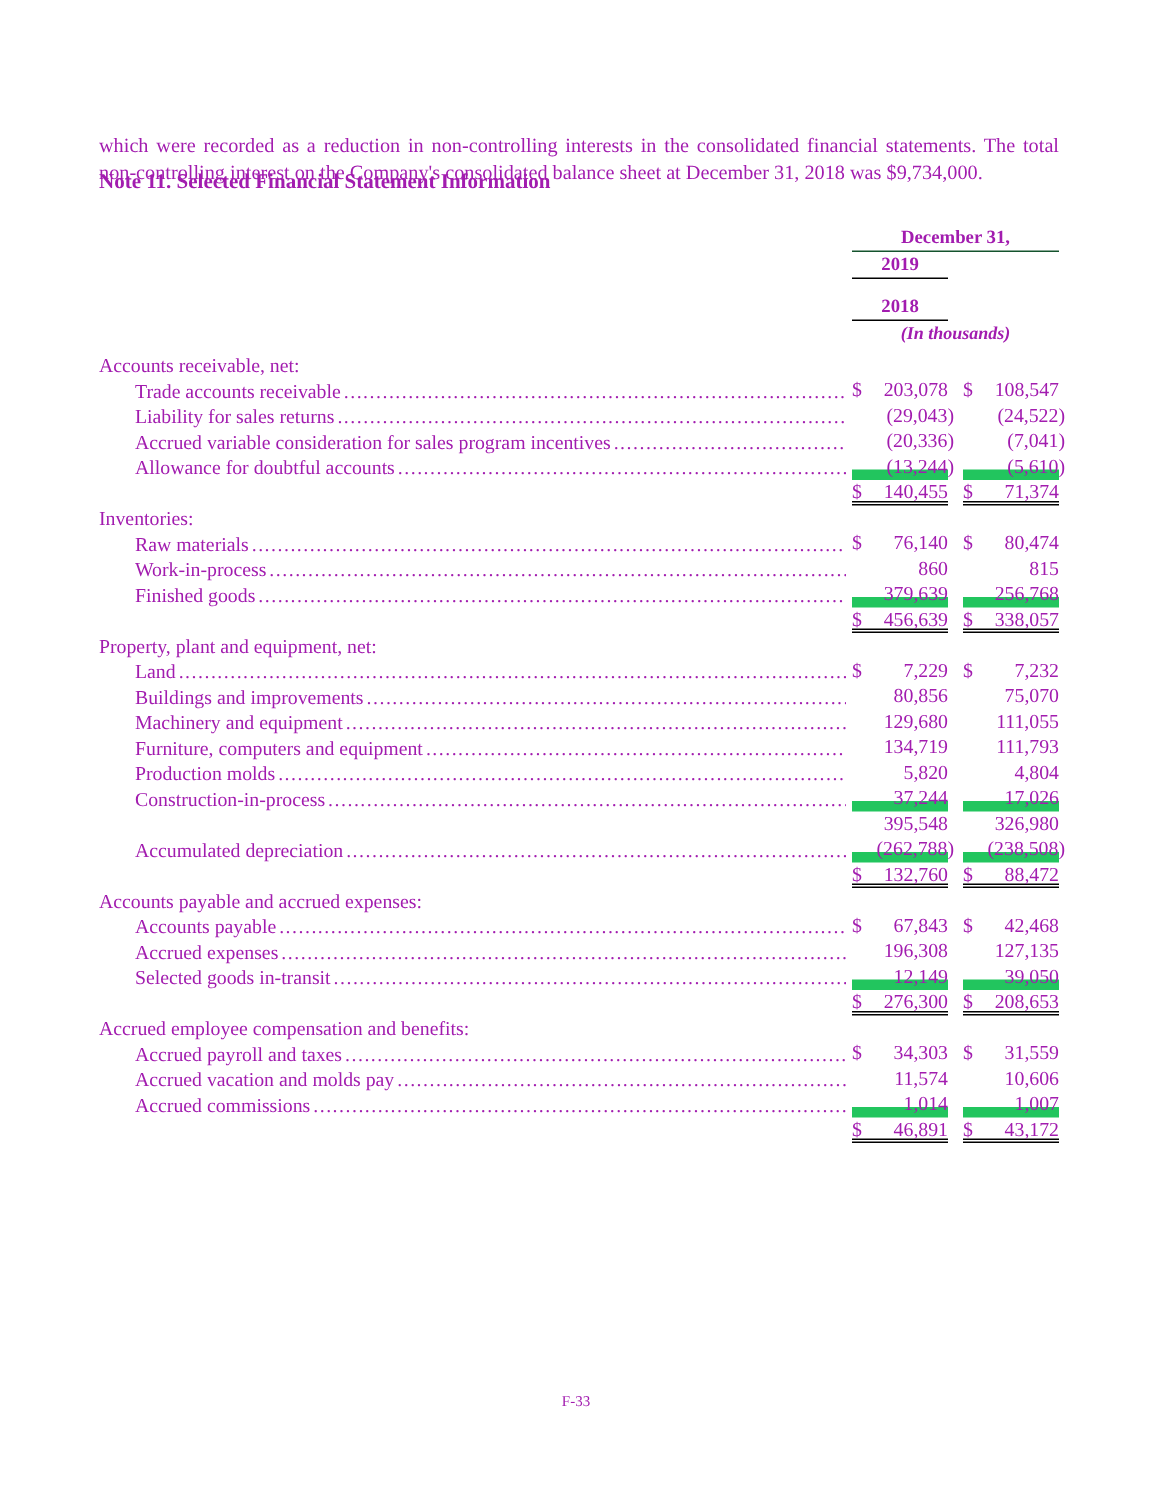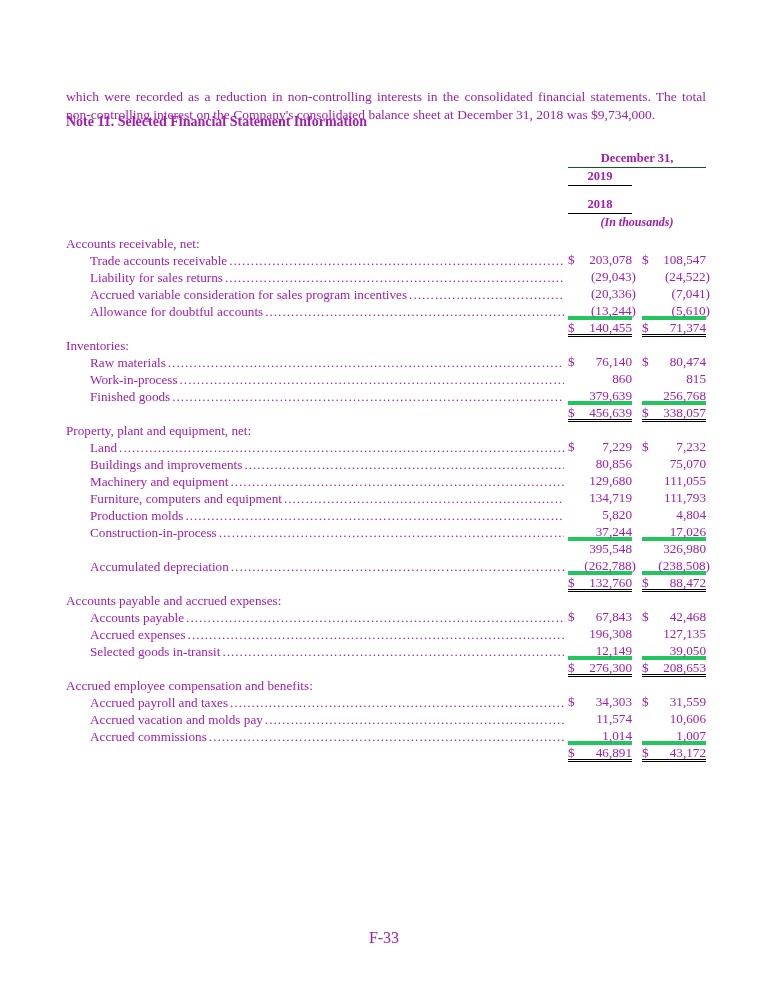--- a/index.html
+++ b/index.html
@@ -27,24 +27,24 @@
   .lblcell.ind{padding-left:24px;}
   .dots{flex:1;overflow:hidden;margin:0 4px 0 2px;letter-spacing:1px;}
   .dots::after{content:"........................................................................................................................................................................................................";}
   .val{display:flex;justify-content:space-between;align-items:baseline;
        line-height:16px;height:17px;box-sizing:border-box;}
   .v1{grid-column:2;}
   .v2{grid-column:4;}
   .cur{text-align:left;}
   .num{text-align:left;}
   .num.paren{margin-right:-4px;}
-  .ul1 .val{border-bottom:4px solid #22c55e;}
+  .ul1 .val{border-bottom:7px solid #22c55e;}
   .ul2 .val{border-bottom:3px double #000;}
   .page-num{position:absolute;left:0;top:929px;width:768px;text-align:center;
-       font-size:16px;}
+       font-size:10px;}
 </style>
 </head>
 <body>
 
 <div class="page">
 
   <p class="para">which were recorded as a reduction in non-controlling interests in the consolidated financial statements. The total non-controlling interest on the Company's consolidated balance sheet at December 31, 2018 was $9,734,000.</p>
 
   <div class="note-heading">Note 11. Selected Financial Statement Information</div>
 

